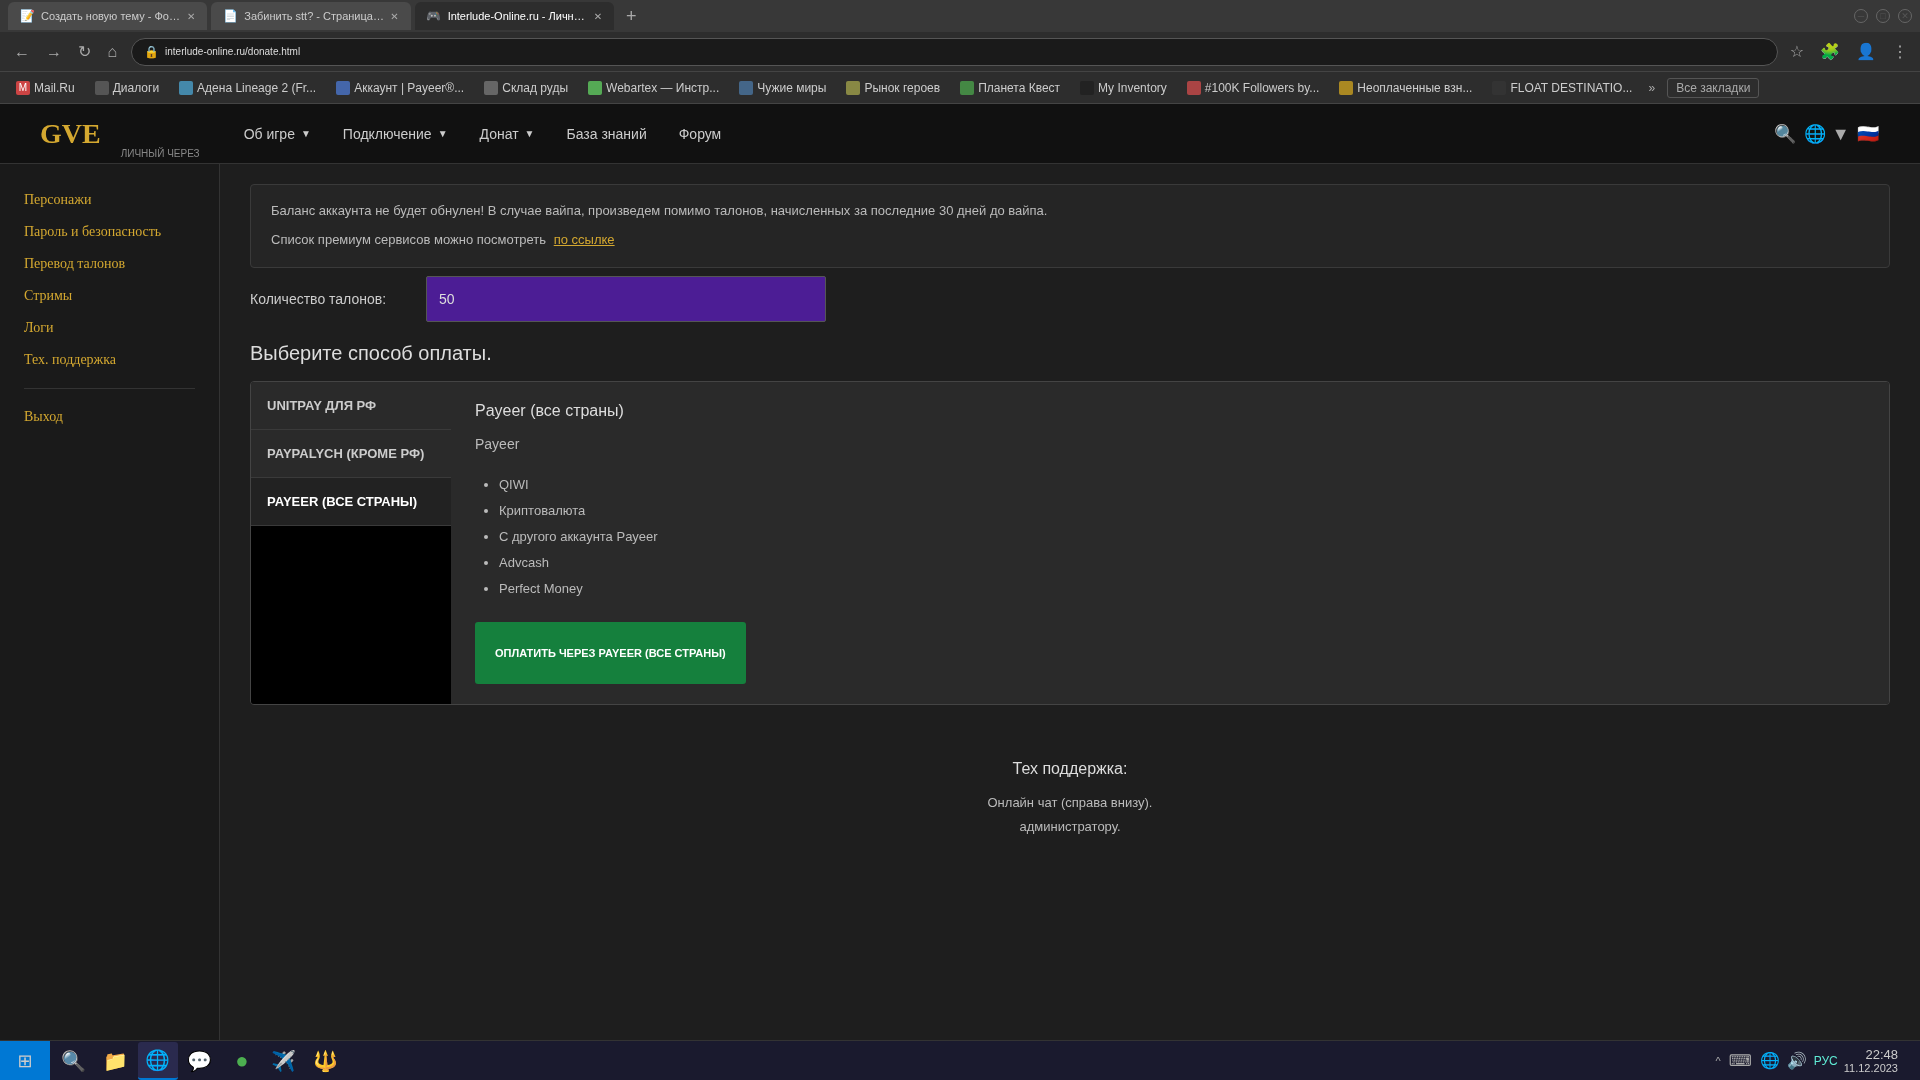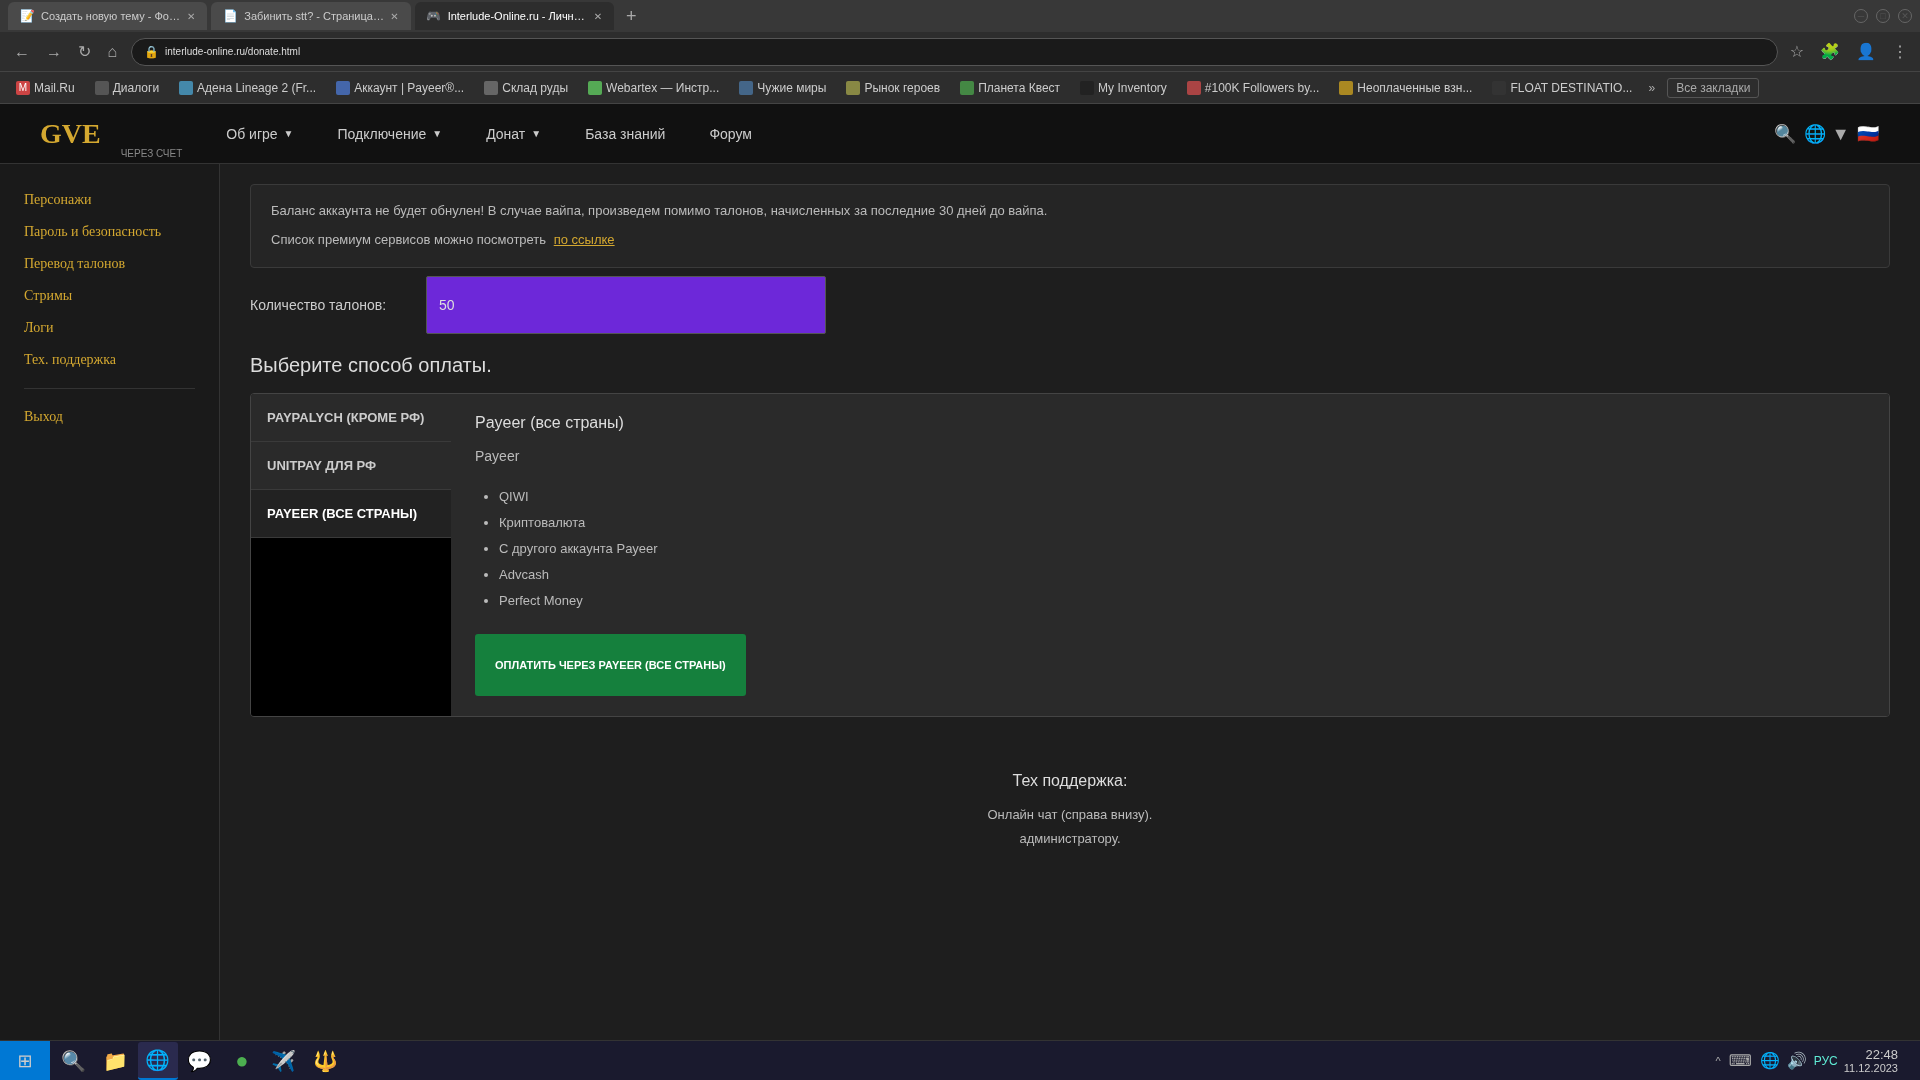--- a/index.html
+++ b/index.html
@@ -192,21 +192,21 @@
     .site-logo {
       font-size: 24px;
       font-weight: bold;
       color: #d4a830;
       font-family: serif;
       margin-right: 10px;
     }
     .site-nav {
       display: flex;
       align-items: center;
-      gap: 16px;
+      gap: 4px;
       flex: 1;
     }
     .site-nav-item {
       color: #ccc;
       font-size: 14px;
       padding: 8px 14px;
       cursor: pointer;
       border-radius: 4px;
       display: flex;
       align-items: center;
@@ -293,24 +293,24 @@
       gap: 16px;
       margin-bottom: 20px;
     }
     .tokens-label {
       font-size: 14px;
       color: #ccc;
       min-width: 160px;
     }
     .tokens-input {
       flex: 1;
-      background: #6d28d9;
+      background: #4c1d95;
       border: 1px solid #555;
       color: #ddd;
-      padding: 20px 12px;
+      padding: 14px 12px;
       font-size: 14px;
       border-radius: 2px;
       max-width: 400px;
     }
 
     .payment-section-title {
       font-size: 20px;
       color: #ddd;
       margin-bottom: 16px;
       font-weight: normal;
@@ -587,21 +587,21 @@
     <span style="font-size:12px;color:#aaa;cursor:pointer;padding:2px 8px;border:1px solid #555;border-radius:3px;margin-left:4px;">Все закладки</span>
   </div>
 </div>
 
 <div class="page-wrapper">
 
   <div class="site-header">
     <div class="site-logo">
       <span style="font-size:28px;">GVE</span>
     </div>
-    <div style="font-size:10px;color:#888;margin-left:-20px;align-self:flex-end;padding-bottom:4px;">ЧЕРЕЗ СЧЕТ</div>
+    <div style="font-size:10px;color:#888;margin-left:-20px;align-self:flex-end;padding-bottom:4px;">ЛИЧНЫЙ ЧЕРЕЗ</div>
     <nav class="site-nav">
       <div class="site-nav-item">
         <span>Об игре</span>
         <span class="dropdown-arrow">▼</span>
       </div>
       <div class="site-nav-item">
         <span>Подключение</span>
         <span class="dropdown-arrow">▼</span>
       </div>
       <div class="site-nav-item">
@@ -668,24 +668,24 @@
       <div class="tokens-row">
         <span class="tokens-label">Количество талонов:</span>
         <input class="tokens-input" type="text" value="50" style="">
       </div>
 
       <div class="payment-section-title">Выберите способ оплаты.</div>
 
       <div class="payment-container">
         <div class="payment-methods-list">
           <div class="payment-method-btn">
-            <span>PAYPALYCH (КРОМЕ РФ)</span>
+            <span>UNITPAY ДЛЯ РФ</span>
           </div>
           <div class="payment-method-btn">
-            <span>UNITPAY ДЛЯ РФ</span>
+            <span>PAYPALYCH (КРОМЕ РФ)</span>
           </div>
           <div class="payment-method-btn active">
             <span>PAYEER (ВСЕ СТРАНЫ)</span>
           </div>
           <div class="payment-method-black"></div>
         </div>
 
         <div class="payment-detail-panel">
           <div class="payment-detail-title">Payeer (все страны)</div>
           <div class="payment-detail-subtitle">Payeer</div>

